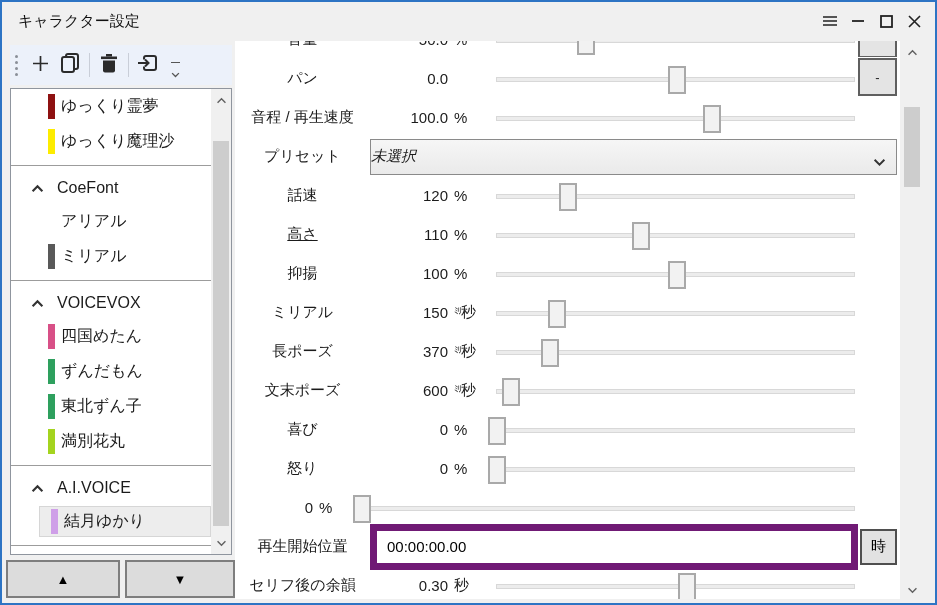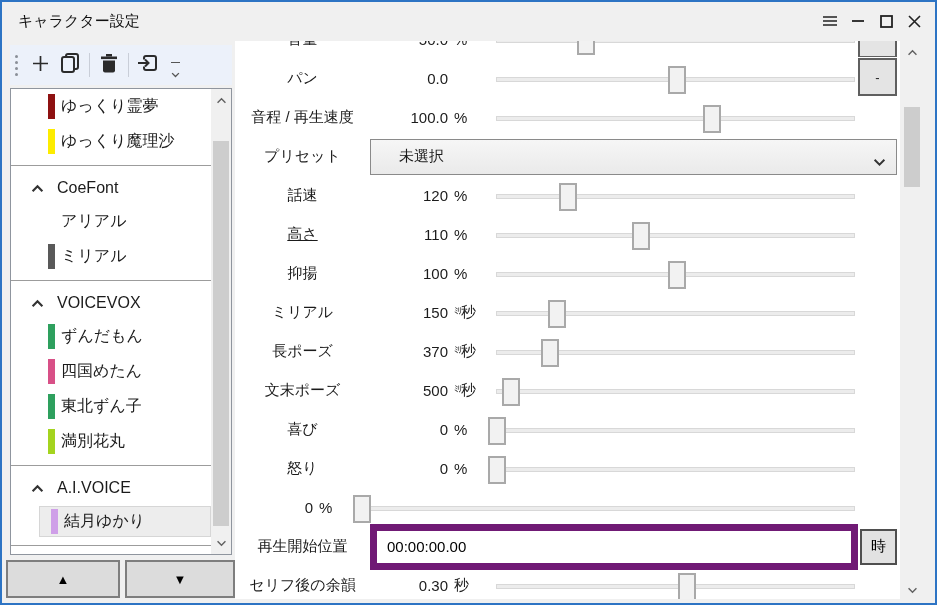--- a/index.html
+++ b/index.html
@@ -53,21 +53,21 @@
   .prow{display:flex;align-items:center;height:39px;position:relative;}
   .plabel{width:135px;text-align:center;font-size:15px;color:#1b1b1b;flex:none;white-space:nowrap;}
   .plabel.u{text-decoration:underline;}
   .pnum{width:78px;text-align:right;font-size:15px;color:#1b1b1b;flex:none;}
   .punit{width:42px;padding-left:6px;font-size:15px;color:#1b1b1b;flex:none;}
   .punit .sm{font-size:9px;vertical-align:3px;letter-spacing:-1px;}
   .slider{flex:1;margin-right:45px;position:relative;height:28px;}
   .track{position:absolute;left:0;right:0;top:12px;height:3px;background:#ececec;border:1px solid #d8d8d8;}
   .thumb{position:absolute;top:1px;width:14px;height:24px;background:#f2f2f2;border:2px solid #a9a9a9;}
   .combo{flex:1;margin-right:3px;height:34px;border:1px solid #8a8a8a;background:linear-gradient(#f6f6f6,#eaeaea);display:flex;align-items:center;position:relative;}
-  .combo .ctext{padding-left:28px;font-size:15px;color:#1b1b1b;}
+  .combo .ctext{padding-left:0;font-size:15px;color:#1b1b1b;font-style:italic;}
   .combo .cchev{position:absolute;right:10px;top:13px;}
   .tbox{flex:1;height:32px;border:7px solid #701a75;background:#fff;display:flex;align-items:center;}
   .tbox .ttext{padding-left:10px;font-size:15px;color:#000;}
   .timebtn{width:37px;height:36px;margin-left:2px;margin-right:3px;background:#e2e2e2;border:2px solid #4f4f4f;box-sizing:border-box;display:flex;align-items:center;justify-content:center;font-size:15px;color:#000;flex:none;}
   .btn-stack{position:absolute;right:3px;top:-10px;width:39px;}
   .btn-stack .cell{width:39px;box-sizing:border-box;background:#e4e4e4;border:2px solid #5f5f5f;display:flex;align-items:center;justify-content:center;font-size:13px;color:#222;}
   .cell.top{height:26px;border-bottom-width:1px;}
   .cell.bottom{height:38px;border-top-width:2px;margin-top:1px;}
 </style>
 </head>
@@ -182,26 +182,26 @@
         <div class="lsep">
           <i></i>
         </div>
         <div class="lheader">
           <span><svg width="13" height="9" viewBox="0 0 12 8">
               <path d="M1.5 6.5L6 2l4.5 4.5" fill="none" stroke="#333" stroke-width="2"></path>
             </svg></span>
           <span class="ltext">VOICEVOX</span>
         </div>
         <div class="lrow">
+          <span class="bar" style="background:#d85087"></span>
+          <span class="ltext">四国めたん</span>
+        </div>
+        <div class="lrow">
           <span class="bar" style="background:#2ea05e"></span>
           <span class="ltext">ずんだもん</span>
-        </div>
-        <div class="lrow">
-          <span class="bar" style="background:#d85087"></span>
-          <span class="ltext">四国めたん</span>
         </div>
         <div class="lrow">
           <span class="bar" style="background:#2ea05e"></span>
           <span class="ltext">東北ずん子</span>
         </div>
         <div class="lrow">
           <span class="bar" style="background:#a4d41f"></span>
           <span class="ltext">満別花丸</span>
         </div>
         <div class="lsep">
@@ -321,21 +321,21 @@
           <span class="plabel">長ポーズ</span>
           <span class="pnum">370</span>
           <span class="punit"><span class="sm">ﾐﾘ</span>秒</span>
           <span class="slider">
             <span class="track"></span>
             <span class="thumb" style="left:calc(14.8% - 8px)"></span>
           </span>
         </div>
         <div class="prow">
           <span class="plabel">文末ポーズ</span>
-          <span class="pnum">500</span>
+          <span class="pnum">600</span>
           <span class="punit"><span class="sm">ﾐﾘ</span>秒</span>
           <span class="slider">
             <span class="track"></span>
             <span class="thumb" style="left:calc(3.8% - 8px)"></span>
           </span>
         </div>
         <div class="prow">
           <span class="plabel">喜び</span>
           <span class="pnum">0</span>
           <span class="punit">%</span>

